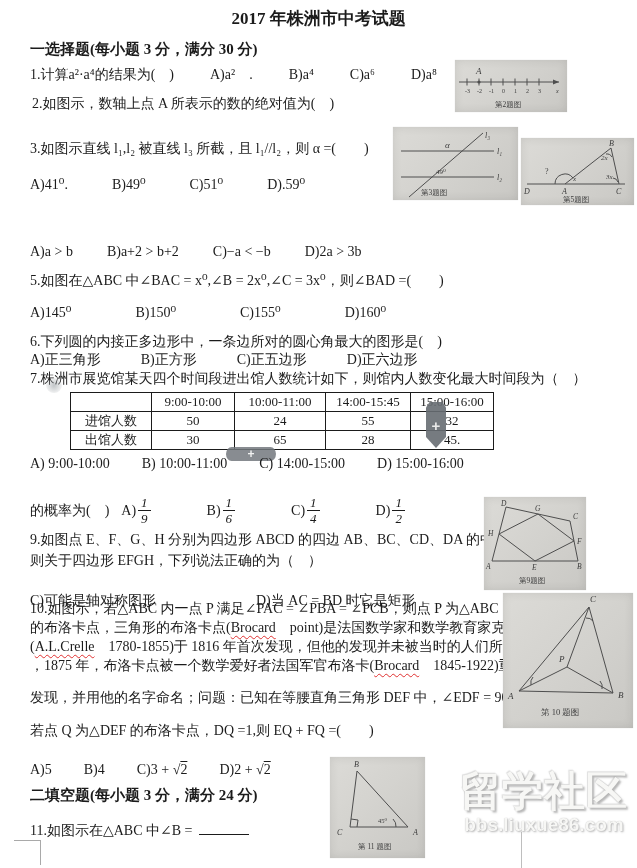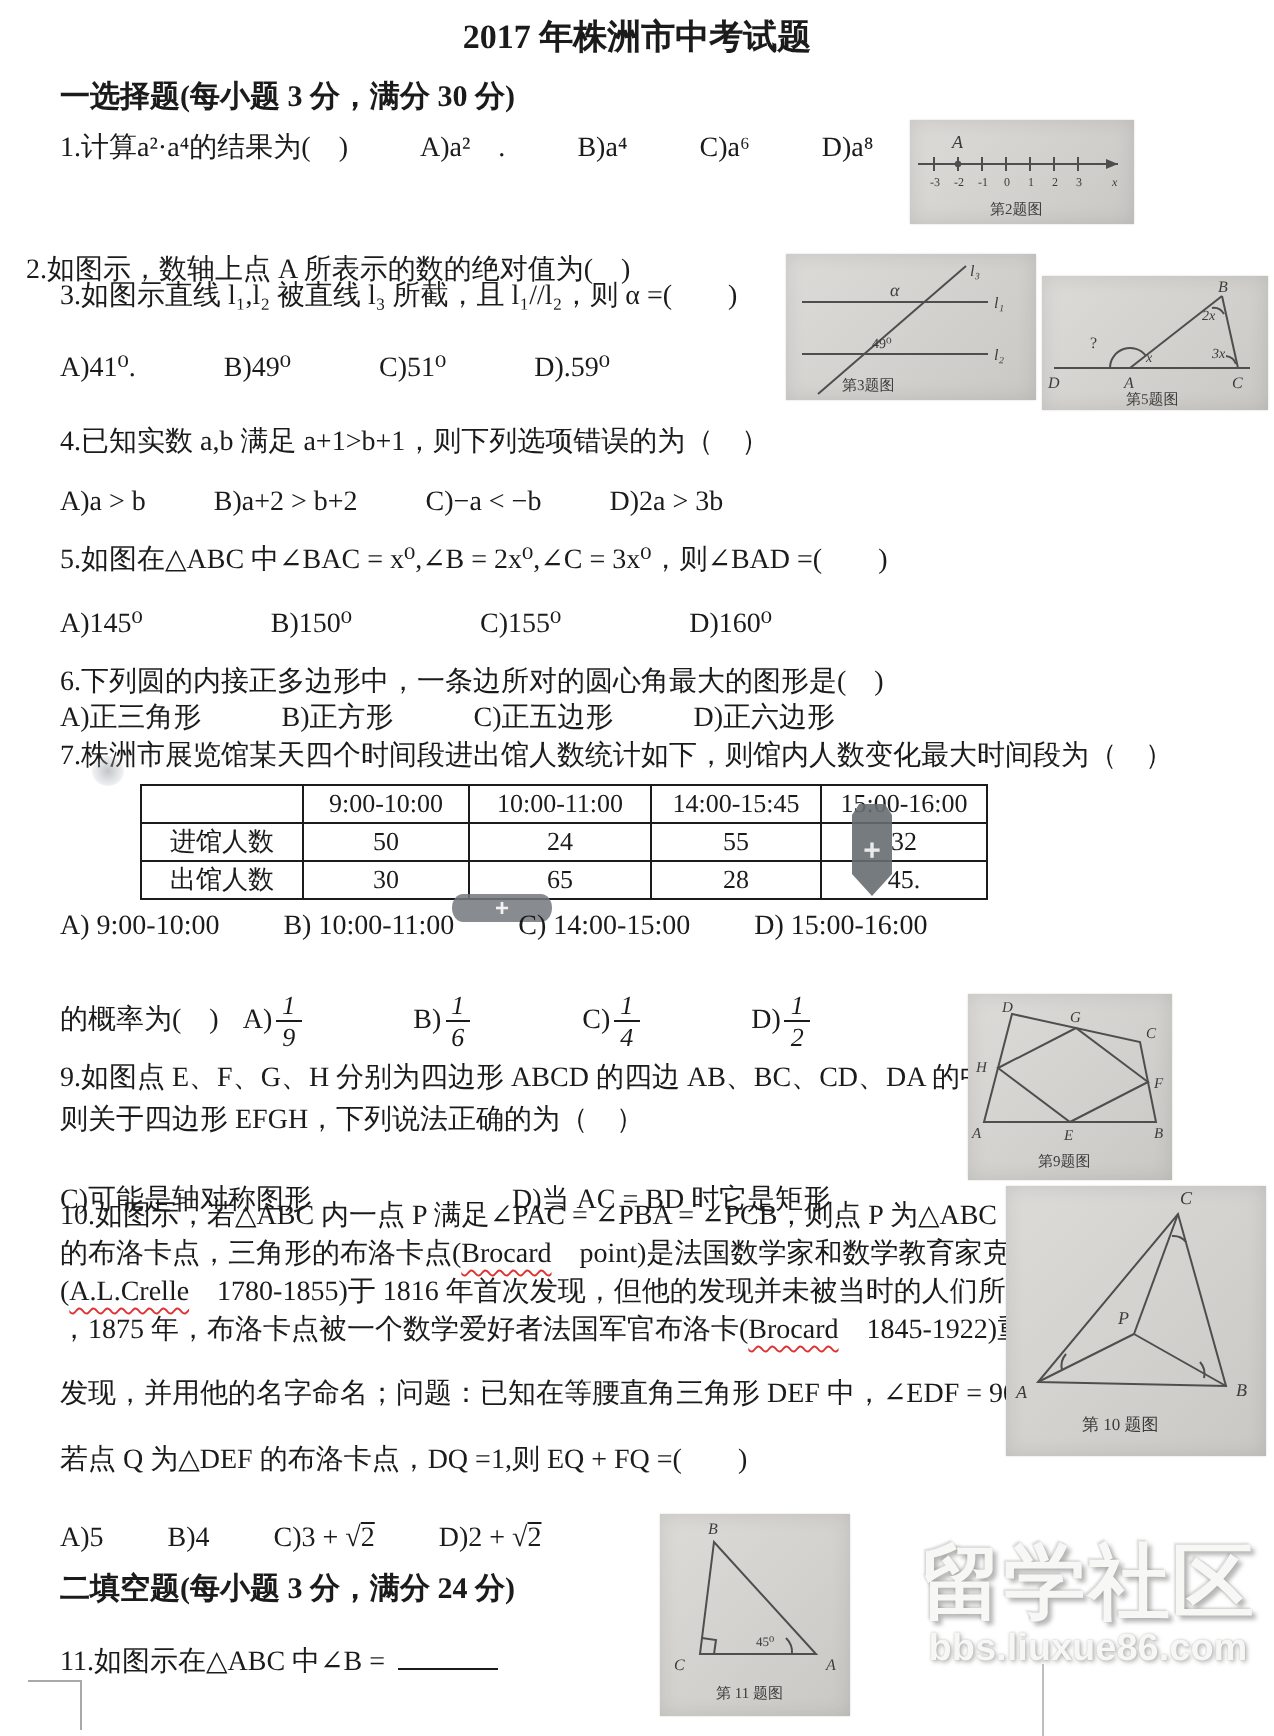--- a/index.html
+++ b/index.html
@@ -77,21 +77,21 @@
       <text x="47" y="33" font-size="6">0</text>
       <text x="59" y="33" font-size="6">1</text>
       <text x="71" y="33" font-size="6">2</text>
       <text x="83" y="33" font-size="6">3</text>
       <text x="101" y="33" font-size="6" class="it">x</text>
       <text x="21" y="14" font-size="9" class="it">A</text>
       <text x="40" y="47" font-size="7.5">第2题图</text>
     </svg>
   </div>
 
-  <div class="abs t" style="left:13px;top:95px;margin-top:32px;">2.如图示，数轴上点 A 所表示的数的绝对值为(　)</div>
+  <div class="abs t" style="left:32px;top:95px;">2.如图示，数轴上点 A 所表示的数的绝对值为(　)</div>
 
   <div class="abs t" style="left:30px;top:140px;">3.如图示直线 l₁,l₂ 被直线 l₃ 所截，且 l₁//l₂，则 α =(　　)</div>
   <div class="abs t opts" style="left:30px;top:176px;gap:44px;">
     <span>A)41⁰.</span>
     <span>B)49⁰</span>
     <span>C)51⁰</span>
     <span>D).59⁰</span>
   </div>
 
   <div class="abs photo" style="left:393px;top:127px;width:125px;height:73px;">
@@ -121,21 +121,20 @@
       <text x="80" y="22" font-size="7" class="it">2x</text>
       <text x="85" y="41" font-size="7" class="it">3x</text>
       <text x="3" y="56" font-size="8" class="it">D</text>
       <text x="41" y="56" font-size="8" class="it">A</text>
       <text x="95" y="56" font-size="8" class="it">C</text>
       <text x="88" y="8" font-size="8" class="it">B</text>
       <text x="42" y="64" font-size="7.5">第5题图</text>
     </svg>
   </div>
 
-  <div class="abs t" style="left:30px;top:213px;">4.已知实数 a,b 满足 a+1&gt;b+1，则下列选项错误的为（　）</div>
   <div class="abs t opts" style="left:30px;top:243px;gap:34px;">
     <span>A)a &gt; b</span>
     <span>B)a+2 &gt; b+2</span>
     <span>C)−a &lt; −b</span>
     <span>D)2a &gt; 3b</span>
   </div>
 
   <div class="abs t" style="left:30px;top:272px;">5.如图在△ABC 中∠BAC = x⁰,∠B = 2x⁰,∠C = 3x⁰，则∠BAD =(　　)</div>
   <div class="abs t opts" style="left:30px;top:304px;gap:64px;">
     <span>A)145⁰</span>

